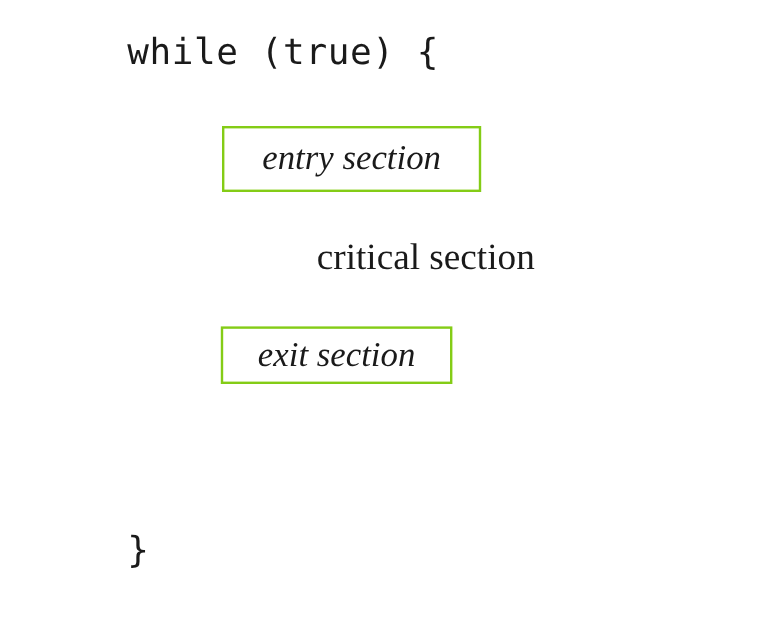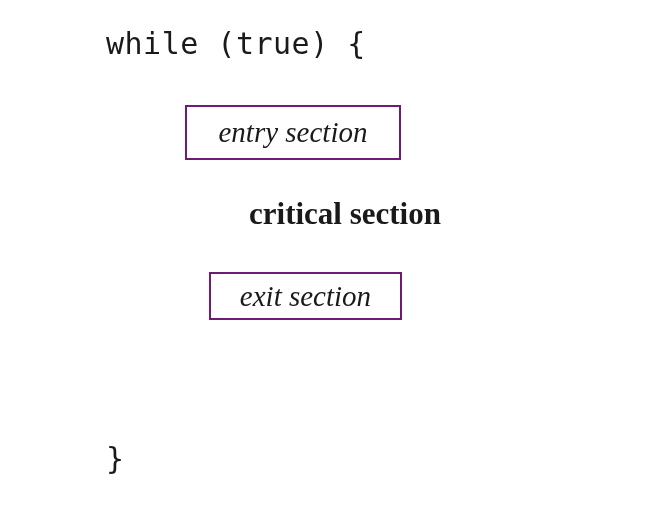--- a/index.html
+++ b/index.html
@@ -41,21 +41,21 @@
 
   #close-brace-line {
     left: 106px;
     top: 444px;
   }
 
   
   .boxed-section {
     position: absolute;
     box-sizing: border-box;
-    border: 2px solid #701a75;
+    border: 2px solid #84cc16;
     background: #ffffff;
     display: flex;
     align-items: center;
     justify-content: center;
   }
 
   .boxed-section .section-label {
     font-family: "Liberation Serif", "DejaVu Serif", serif;
     font-style: italic;
     font-size: 29px;
@@ -70,38 +70,36 @@
     top: 105px;
     width: 216px;
     height: 55px;
   }
 
   #exit-section-box {
     left: 184px;
     top: 272px;
     width: 193px;
     height: 48px;
-    margin-left: 25px;
   }
 
   
   .plain-section {
     position: absolute;
     font-family: "Liberation Serif", "DejaVu Serif", serif;
     font-style: normal;
     font-size: 31px;
     line-height: 1;
     color: #1a1a1a;
     white-space: nowrap;
   }
 
   #critical-section-label {
-    left: 249px;
+    left: 264px;
     top: 198px;
-    font-weight: bold;
   }
 
   #remainder-section-label {
     left: 259px;
     top: 366px;
   }
 </style>
 </head>
 <body>
 

